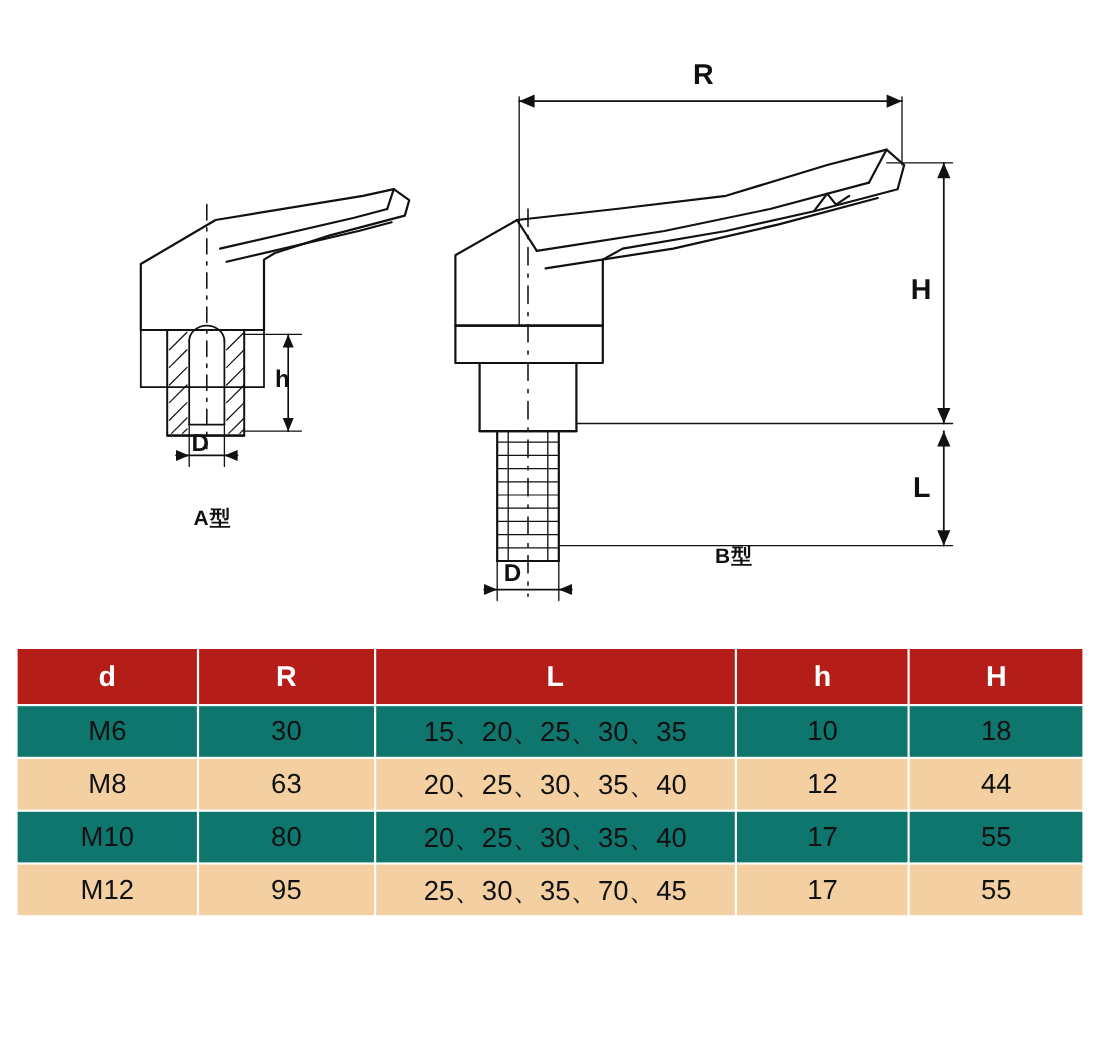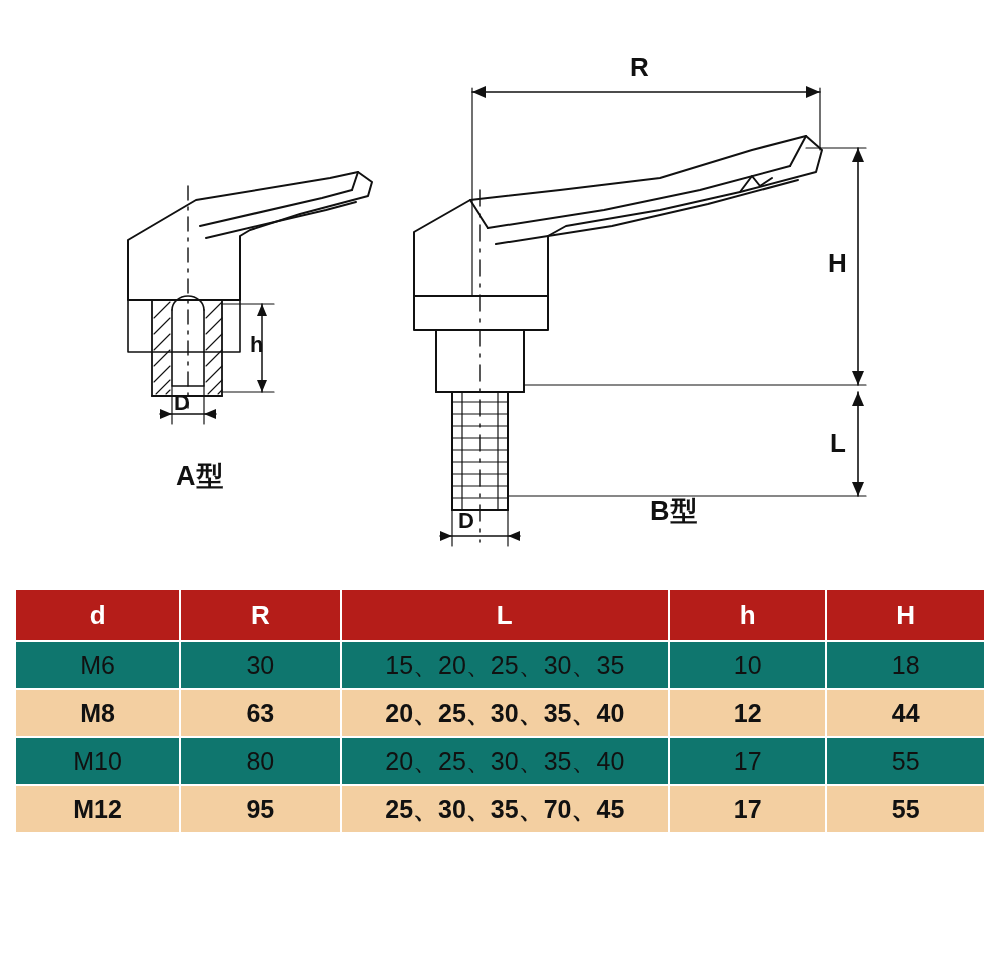--- a/index.html
+++ b/index.html
@@ -35,21 +35,21 @@
 
   .label-text {
     position: absolute;
     font-family: "Liberation Sans", sans-serif;
     font-weight: bold;
     color: #111;
     white-space: nowrap;
   }
 
   .type-label {
-    font-size: 27px;
+    font-size: 19px;
     letter-spacing: 1px;
   }
   .dim-label {
     font-size: 26px;
   }
   .dim-label-small {
     font-size: 22px;
   }
 
   
@@ -75,21 +75,20 @@
     color: #ffffff;
     font-weight: bold;
     font-size: 26px;
     height: 50px;
   }
   #spec-table tbody tr.row-white td {
     background: #0f766e;
   }
   #spec-table tbody tr.row-tan td {
     background: #f3cfa1;
-    font-weight: bold;
   }
   .col-d  { width: 17.0%; }
   .col-r  { width: 16.5%; }
   .col-l  { width: 34.0%; }
   .col-h  { width: 16.2%; }
   .col-HH { width: 16.3%; }
 </style>
 </head>
 <body>
 

